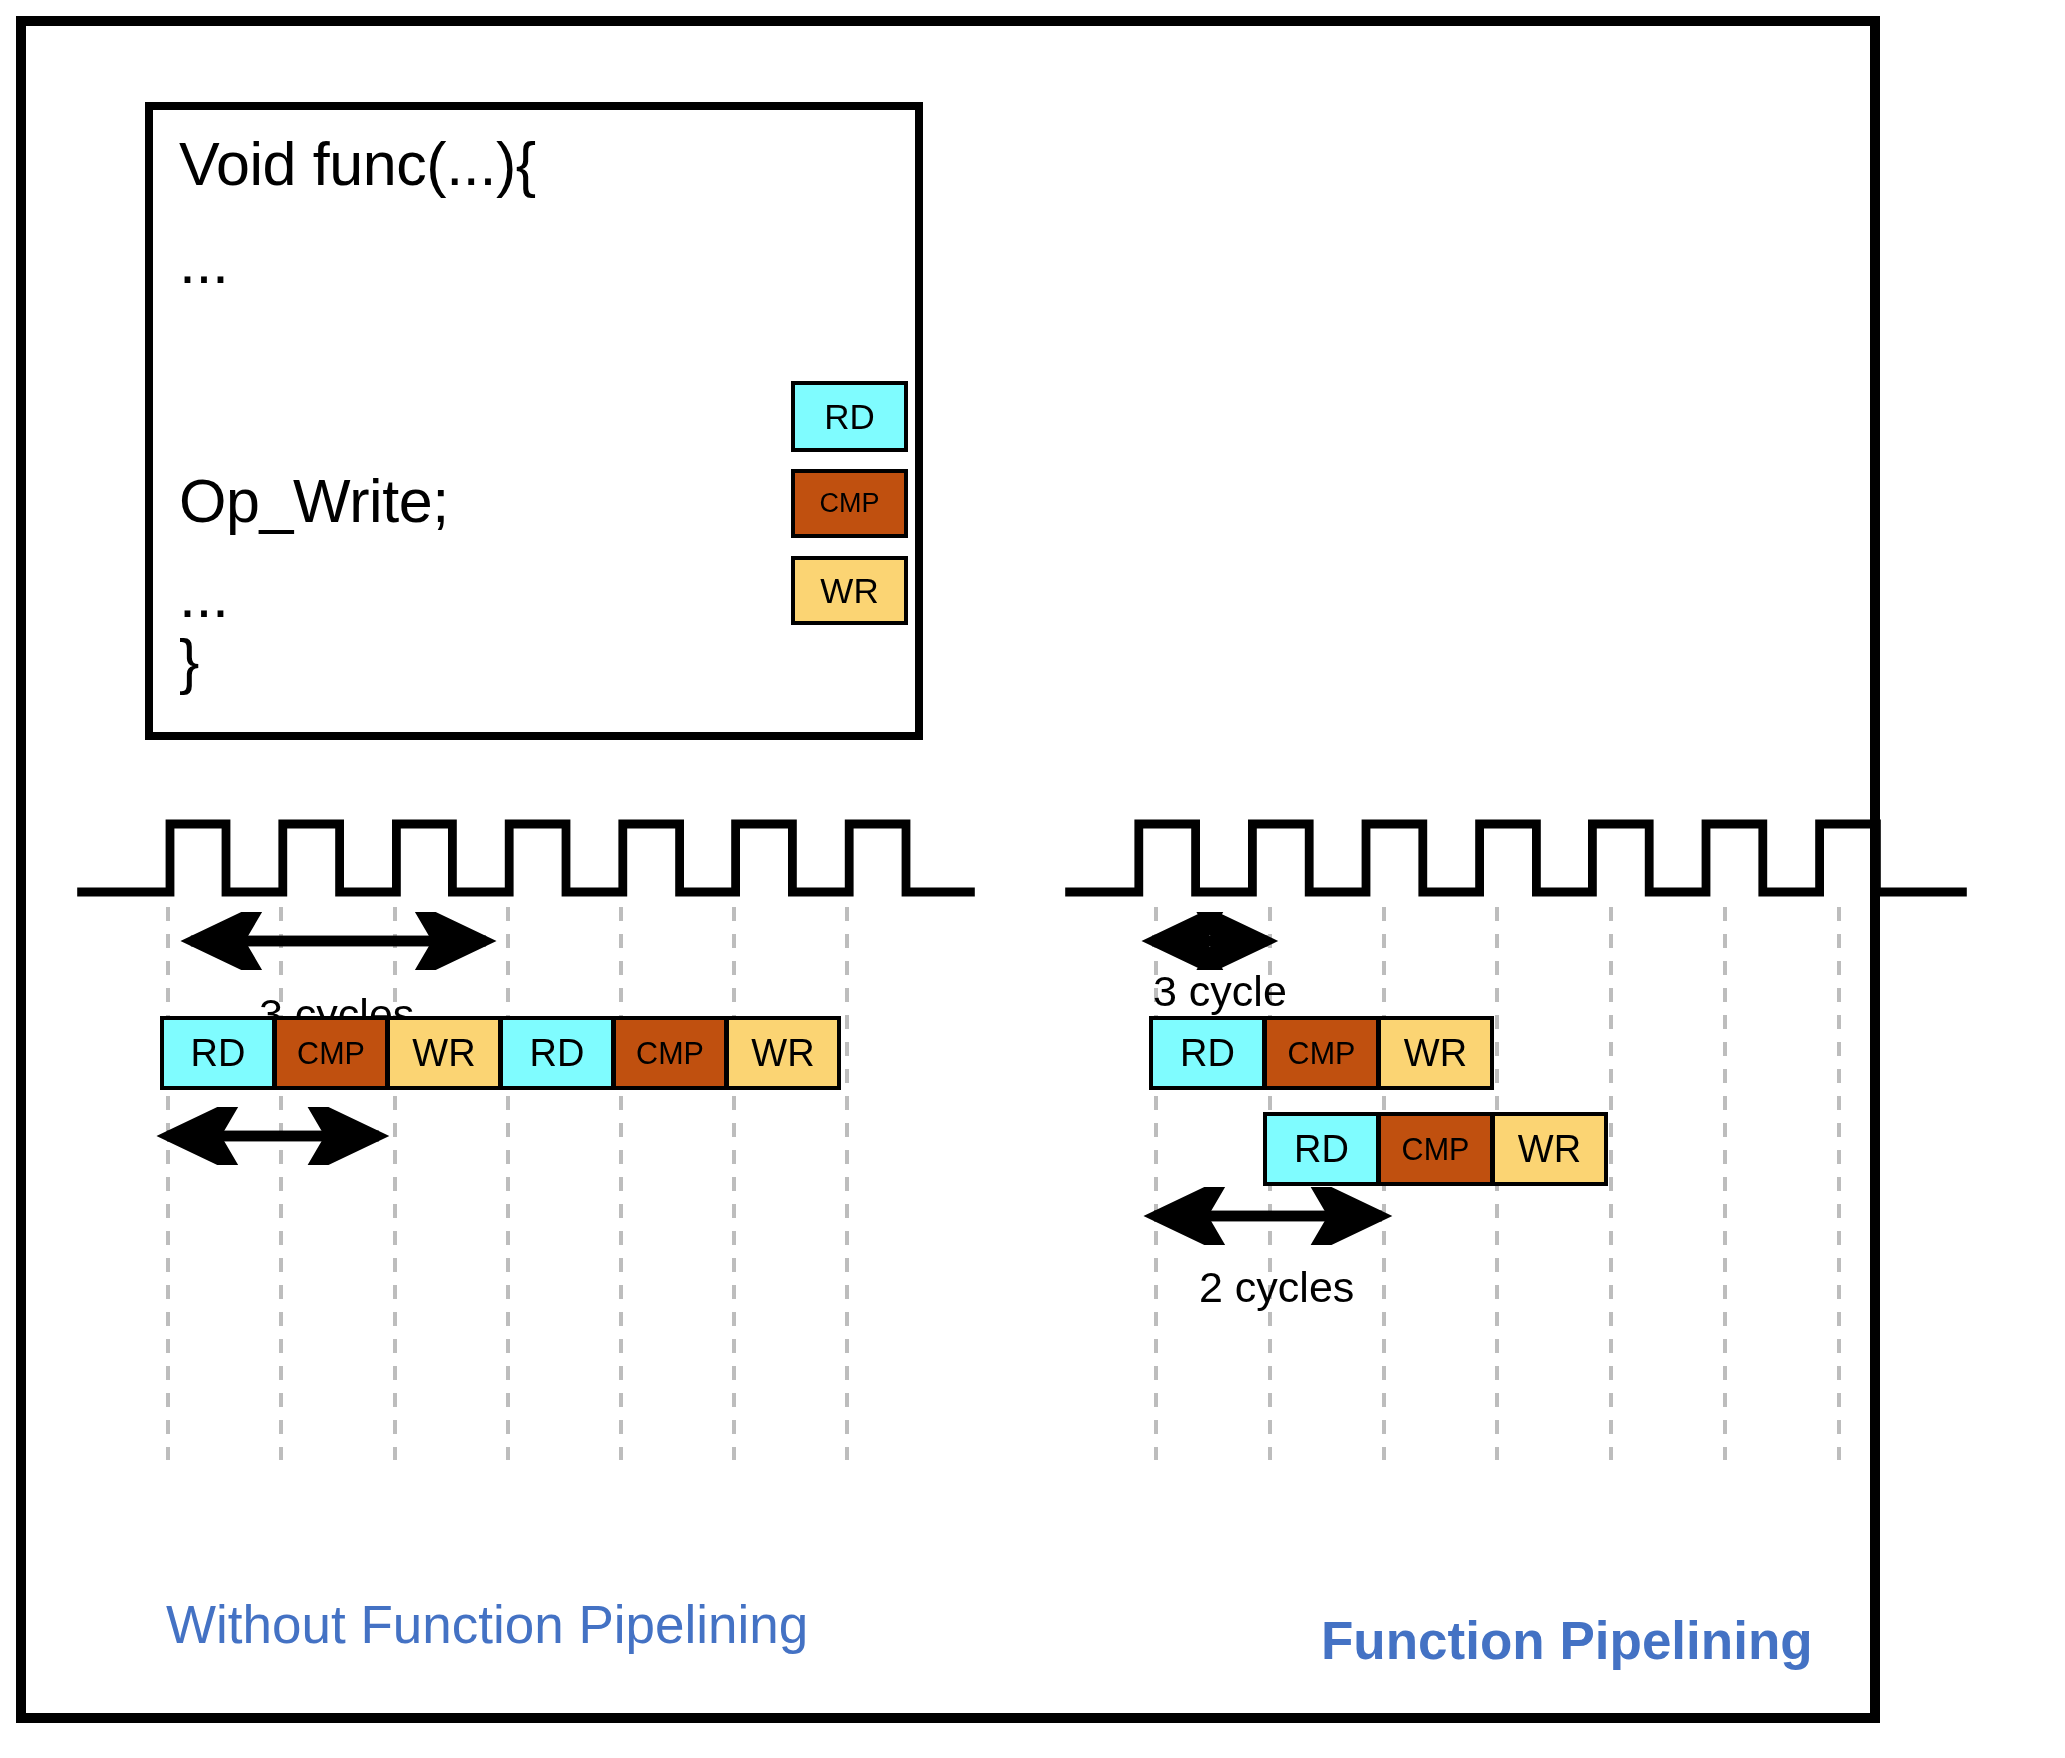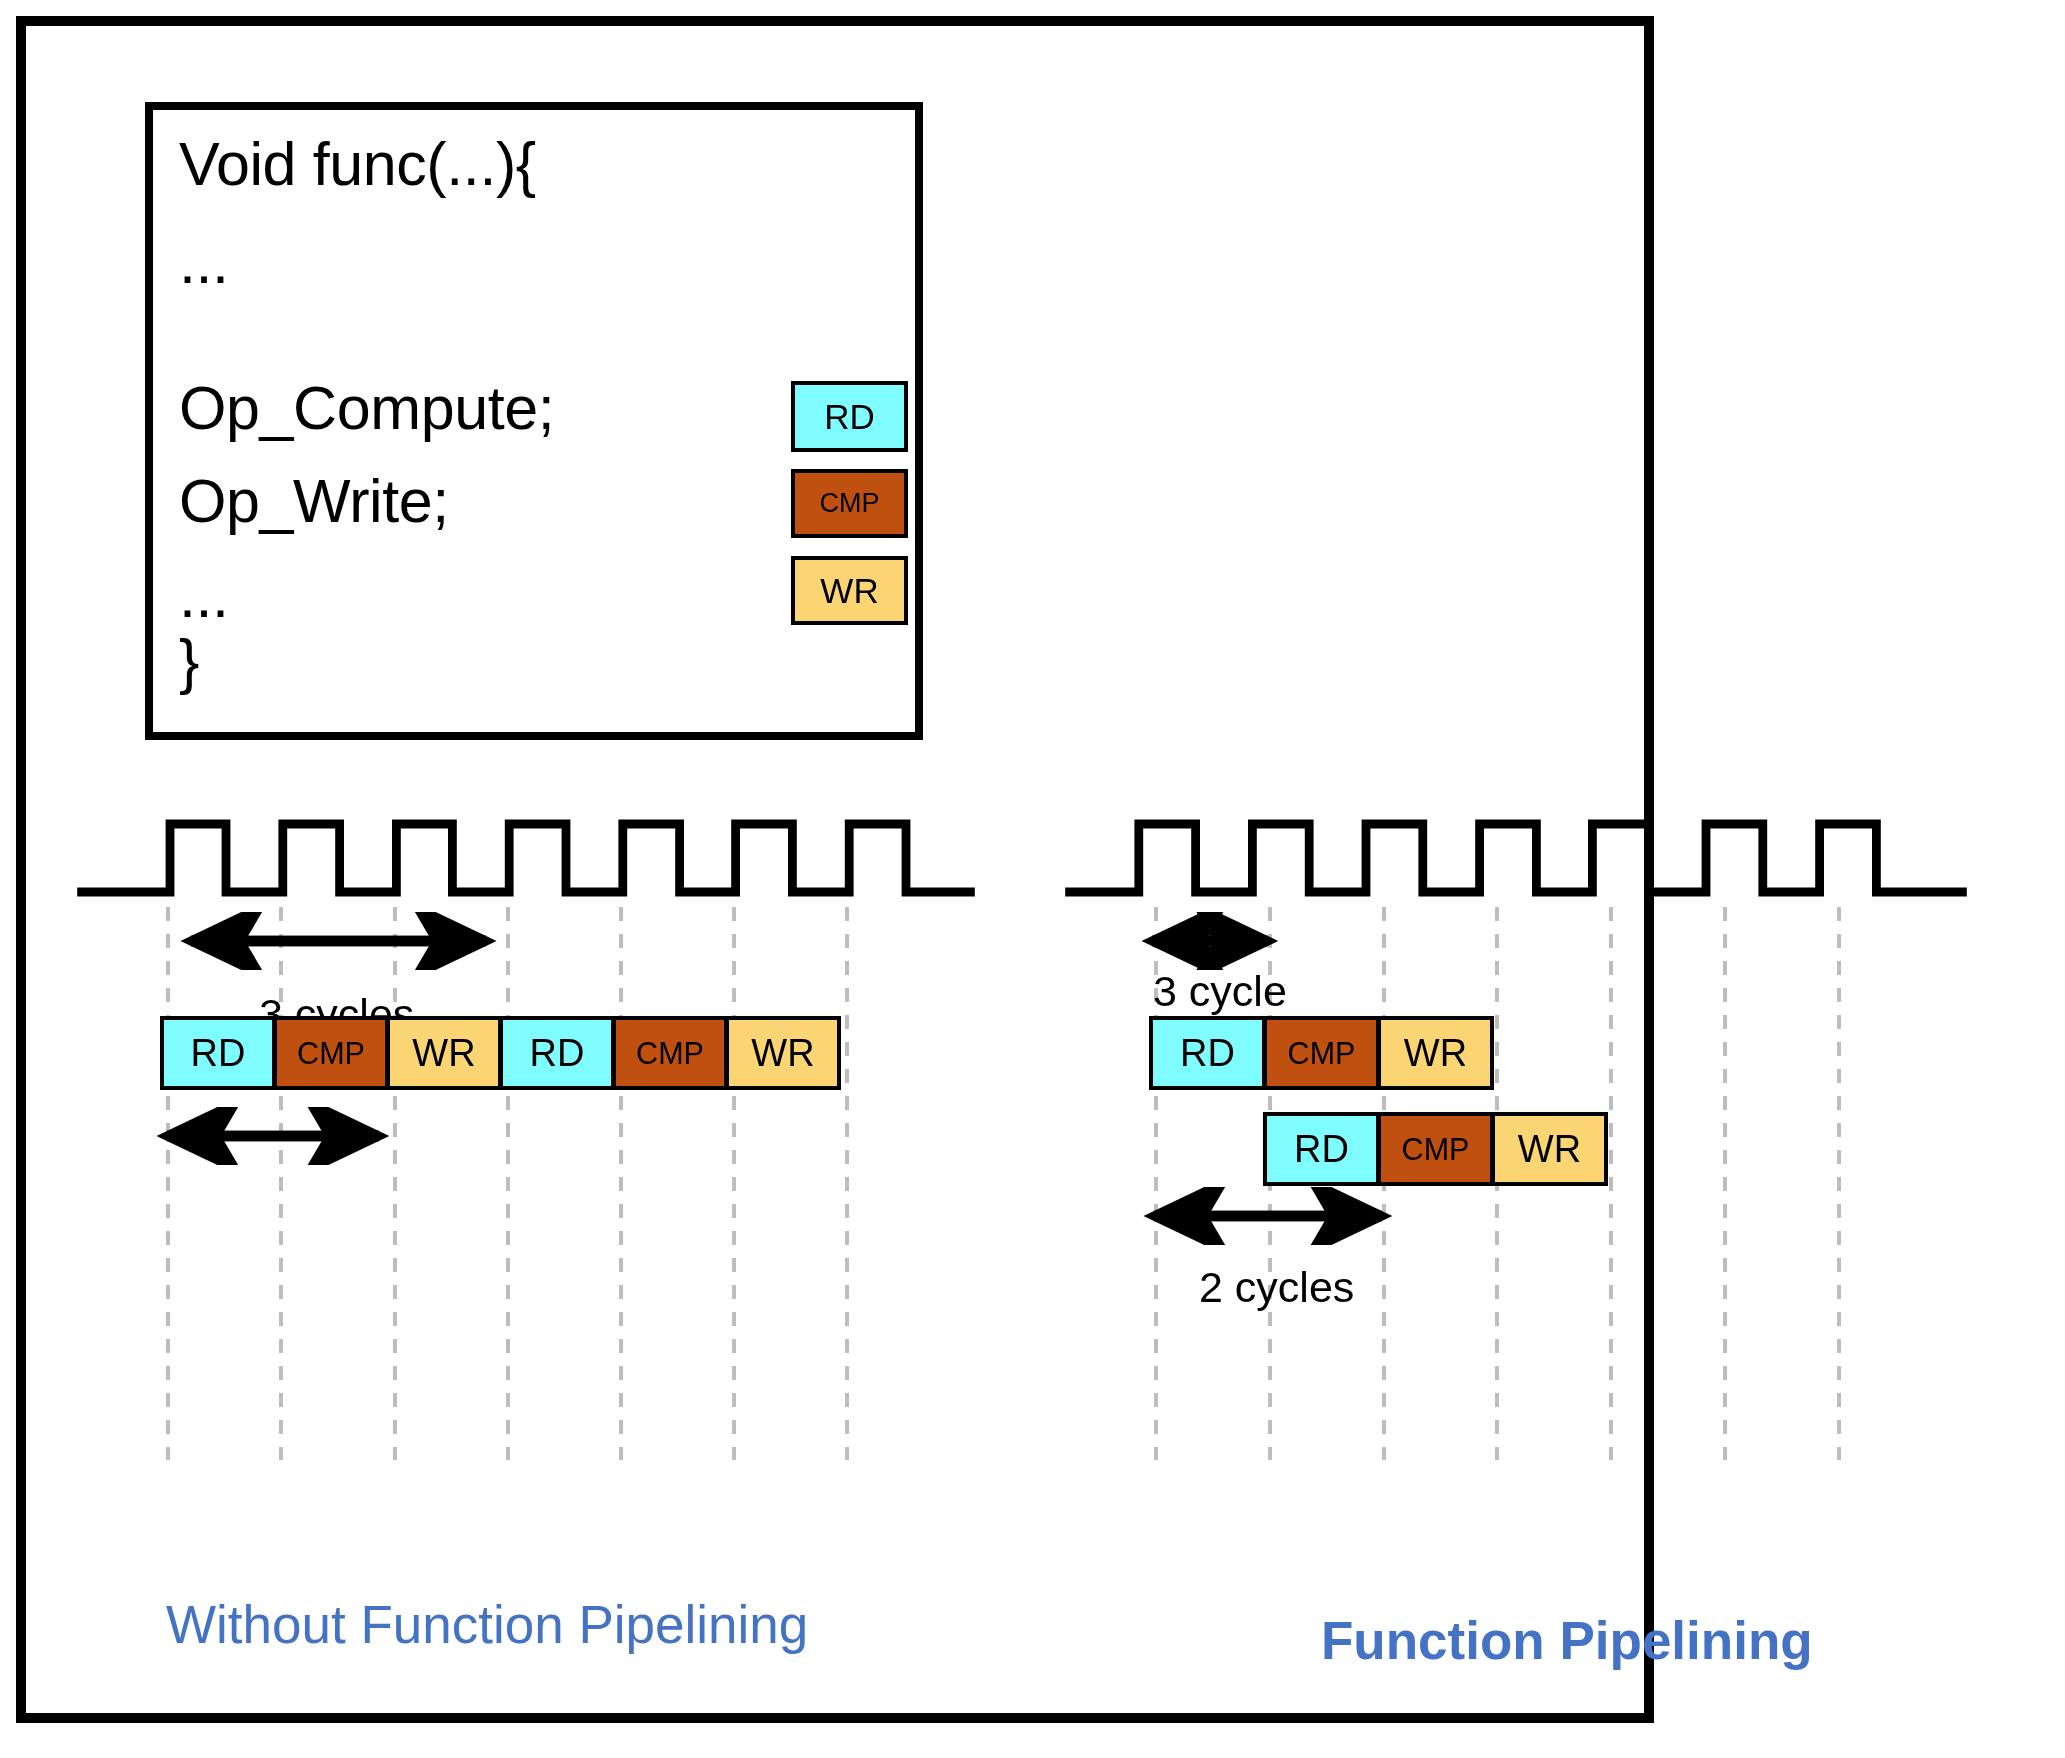--- a/index.html
+++ b/index.html
@@ -1,20 +1,20 @@
 <!DOCTYPE html>
 <html style="font-size:13px"><head>
 <meta charset="utf-8">
 <style>
   html,body{margin:0;padding:0;background:#ffffff;}
   body{width:2065px;height:1759px;position:relative;overflow:hidden;
        font-family:"Liberation Sans","DejaVu Sans",sans-serif;color:#000;}
 
   
-  #outer-frame{position:absolute;left:16px;top:16px;width:1638px;height:1707px;
+  #outer-frame{position:absolute;left:16px;top:16px;width:1864px;height:1707px;
       border:10.4px solid #000;background:#fff;box-sizing:border-box;}
 
   
   #code-box{position:absolute;left:119px;top:76px;width:778px;height:638px;
       border:8.8px solid #000;background:#fff;box-sizing:border-box;}
   .code-line{position:absolute;left:26px;font-size:61px;line-height:61px;
       letter-spacing:-0.4px;color:#000;white-space:pre;}
   #code-l0{top:24px;}
   #code-l1{top:122px;font-size:61px;}
   #code-l2{top:186px;}
@@ -54,21 +54,20 @@
   .panel-title{position:absolute;font-size:53px;color:#4472C4;white-space:nowrap;}
 </style>
 </head>
 <body>
 
 <div id="outer-frame">
 
   <div id="code-box">
     <div class="code-line" id="code-l0">Void func(...){</div>
     <div class="code-line" id="code-l1">...</div>
-    <div class="code-line" id="code-l3">Op_Compute;</div>
     <div class="code-line" id="code-l4">Op_Write;</div>
     <div class="code-line" id="code-l5">...</div>
     <div class="code-line" id="code-l6">}</div>
 
     <div class="legend-box" id="legend-rd">RD</div>
     <div class="legend-box" id="legend-cmp">CMP</div>
     <div class="legend-box" id="legend-wr">WR</div>
   </div>
 
   <div class="panel" id="panel-left">

